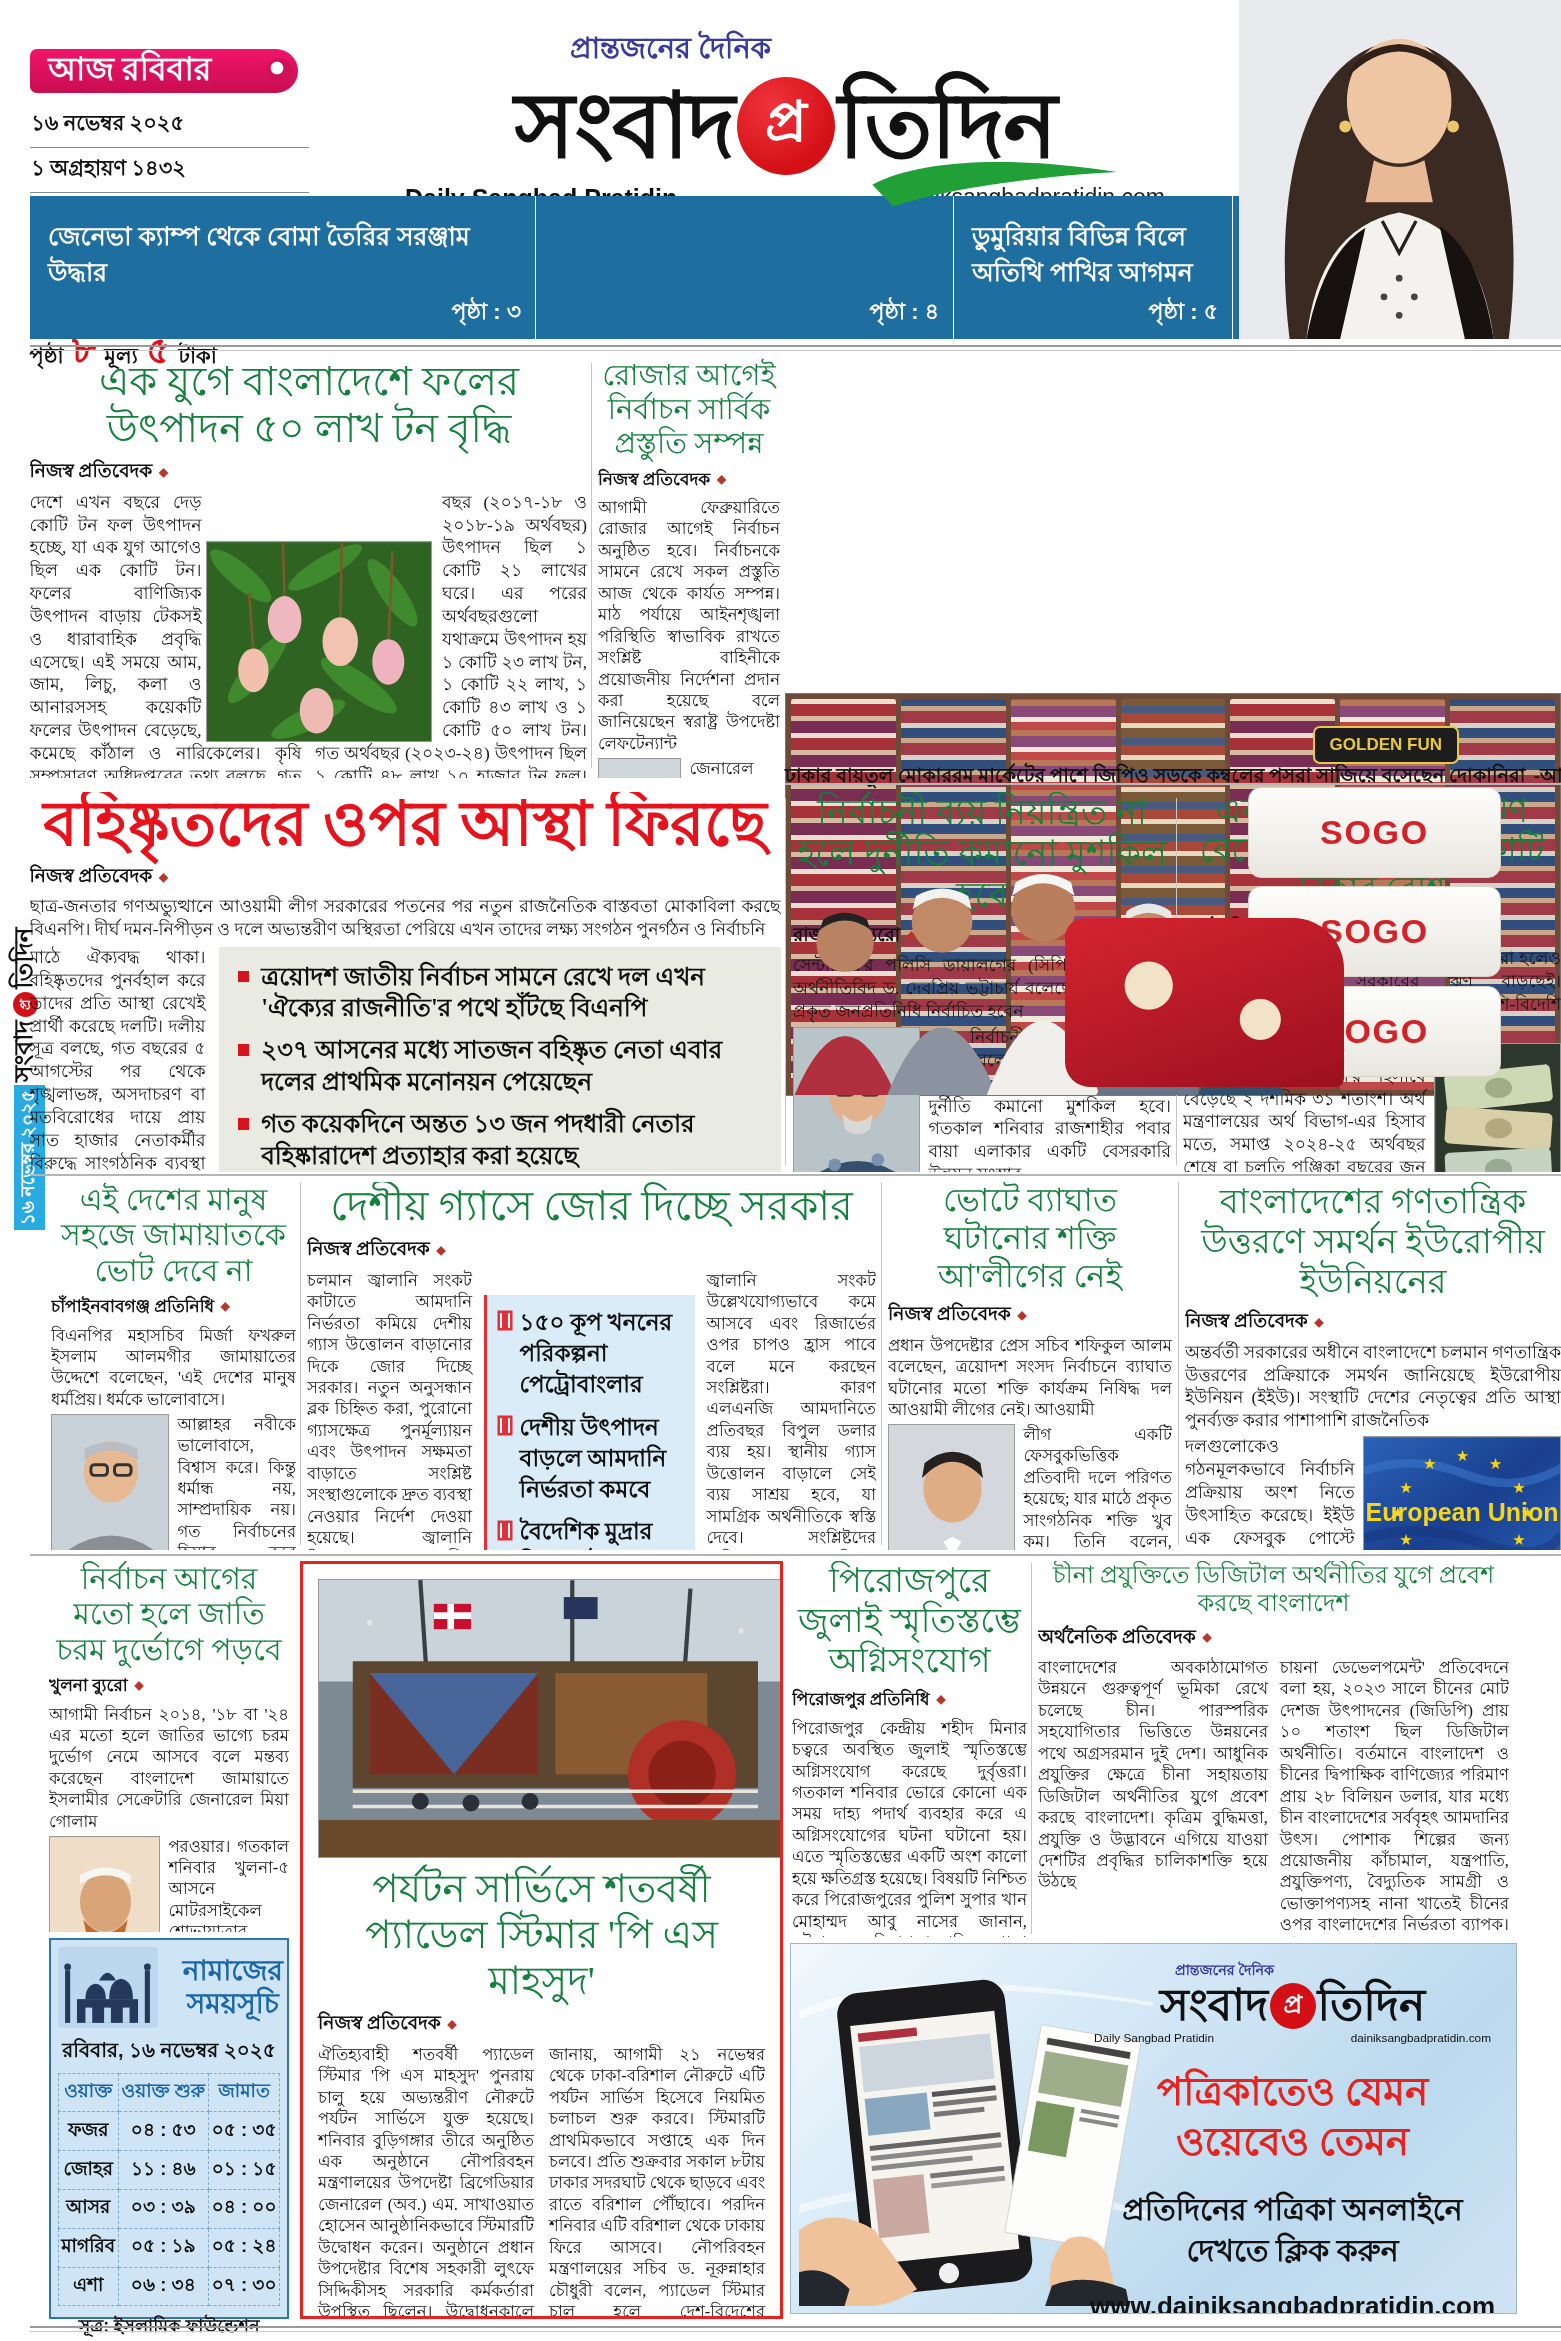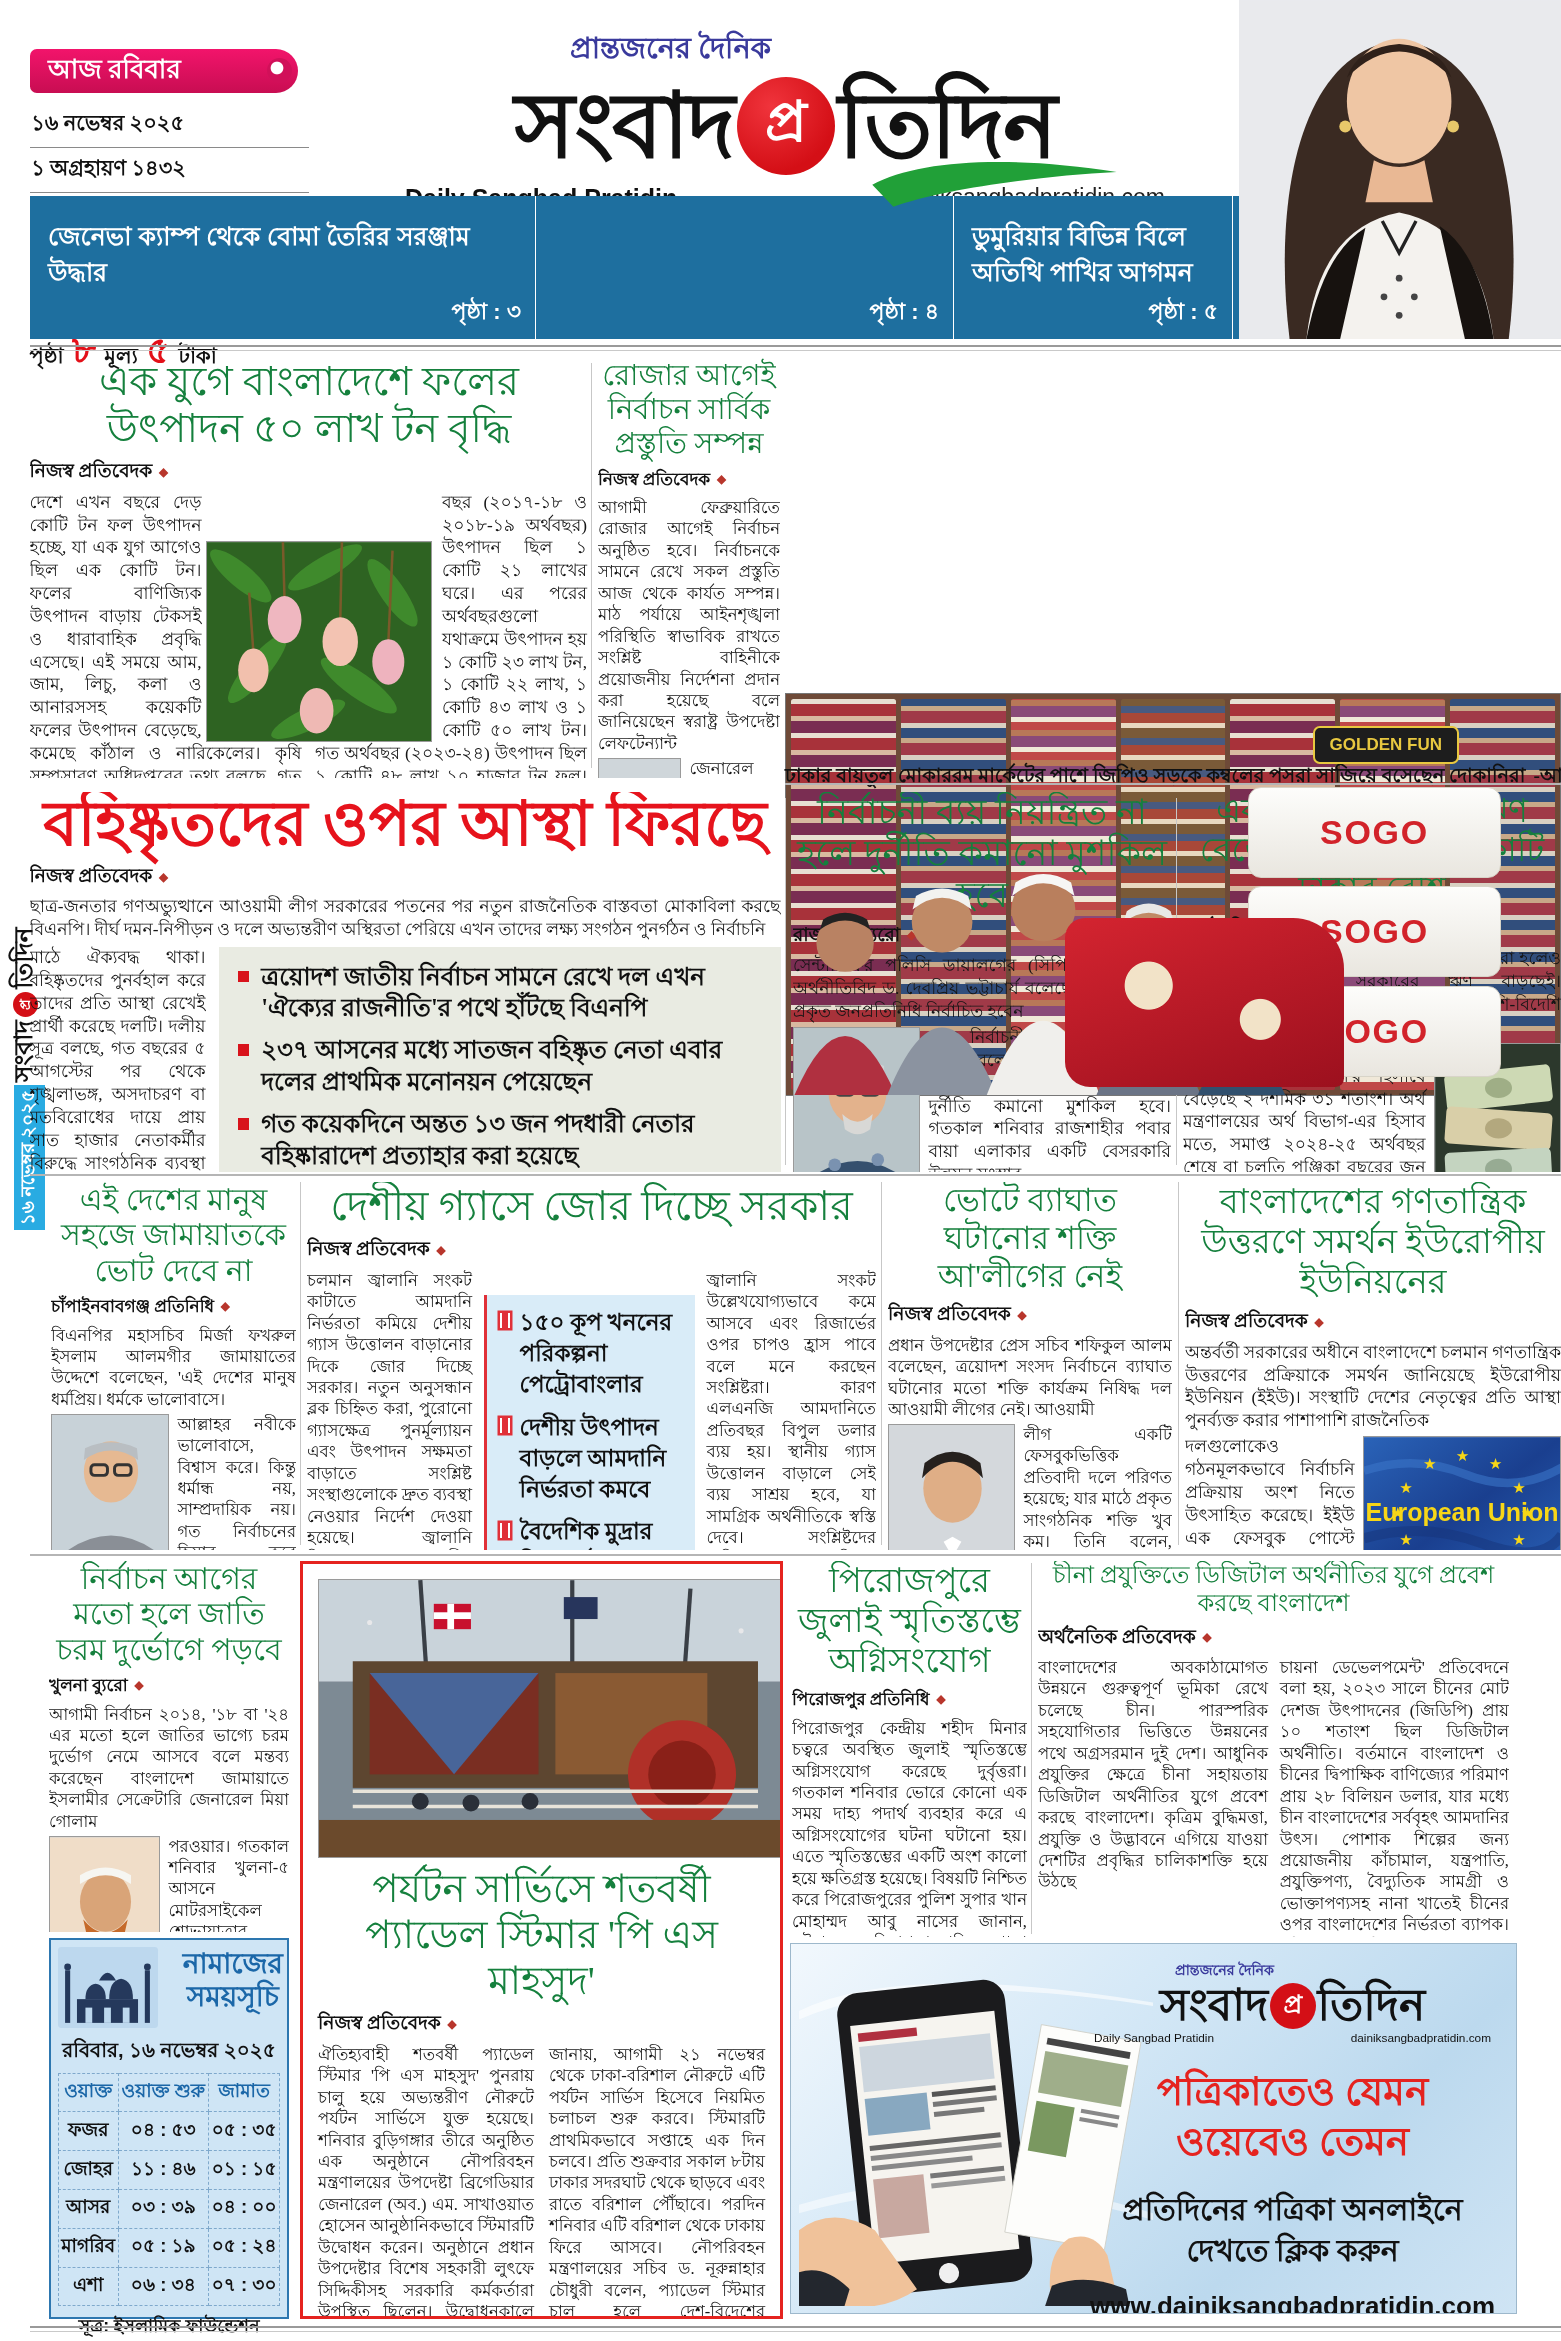--- a/index.html
+++ b/index.html
@@ -10,21 +10,21 @@
   .bt{font-size:17.3px;line-height:1.32;text-align:justify;color:#151515}
   .bt-sm{font-size:16.5px;line-height:1.3;text-align:justify;color:#151515}
   .byl{font-weight:bold;font-size:18.6px;display:flex;align-items:center;gap:6.8px;margin:5px 0 3.4px 0}
   .byl .dm{color:#b8362c;font-size:11.8px;line-height:1}
   .hl{font-weight:normal;text-align:center;color:#15803d;line-height:1.18}
   .vr{position:absolute;width:0.8px;background:#c7c7c7}
   .hr{position:absolute;background:#b5b5b5}
   .hr2{position:absolute;height:5.9px;border-top:2.5px solid #9a9a9a;border-bottom:1.7px solid #c9c9c9}
   
   .badge{position:relative;width:268px;height:44px;background:linear-gradient(180deg,#f2146b,#c80d52);
-    border-radius:6.8px 22px 22px 6.8px;color:#fff;font-weight:bold;font-size:26px;display:flex;align-items:center;padding-left:18.6px}
+    border-radius:6.8px 22px 22px 6.8px;color:#fff;font-weight:bold;font-size:32px;display:flex;align-items:center;padding-left:18.6px}
   .badge::after{content:"";position:absolute;right:5.9px;top:9.3px;width:25px;height:25px;border-radius:50%;
     background:radial-gradient(circle at 40% 40%, #fff 0 5.9px, #d11059 6.8px)}
   .inforow{font-weight:bold;font-size:21px;padding:4.2px 1.7px 5px 1.7px;border-bottom:1.3px solid #8a8a8a;width:279px}
   .inforow:last-of-type{border-bottom:none}
   .price{font-weight:bold;font-size:21px;padding-top:6.8px;display:flex;align-items:baseline;gap:8.4px}
   .price .big{color:#e31019;font-size:37px;font-weight:bold;line-height:.8}
   .mast{display:flex;flex-direction:column;align-items:center}
   .mast .tag{color:#3a3a9c;font-weight:bold;font-size:29px;align-self:flex-start;margin-left:207px}
   .logorow{display:flex;align-items:center;gap:3.4px;position:relative;margin-top:3.4px}
   .logorow .bn{font-size:91px;font-weight:bold;letter-spacing:-1.7px;line-height:1}
@@ -67,21 +67,21 @@
   .gb-item{display:flex;gap:11.8px}
   .gb-item .sq{width:11.8px;height:11.8px;background:#d8131b;margin-top:10px;flex-shrink:0}
   .gb-item .tx{font-weight:bold;font-size:24.5px;line-height:1.3;color:#101010}
   .bluebox{background:#d9ecf8;border-left:3.4px solid #e03038;padding:11.8px 13.5px;display:flex;flex-direction:column;gap:11.8px}
   .bb-item{display:flex;gap:10px}
   .bb-item .sq{width:9.3px;height:15px;background:#e03038;margin-top:6.8px;flex-shrink:0;border-left:2.5px solid #fff;border-right:2.5px solid #fff;box-shadow:0 0 0 2.5px #e03038}
   .bb-item .tx{font-weight:bold;font-size:23px;line-height:1.35}
   .redhl{color:#e6131c;font-weight:bold;text-align:center;font-size:62px;line-height:1.05}
   
   .prayer{border:2.5px solid #2d77b0;background:#cfe5f5;padding:6.8px;font-family:"Liberation Sans",sans-serif}
-  .ptop{display:flex;gap:25px;align-items:flex-start}
+  .ptop{display:flex;gap:25px;align-items:center}
   .mosque{width:100px;height:81px;background:#bdd8ee;border-radius:3.4px;flex-shrink:0;display:flex;align-items:flex-end;justify-content:center}
   .ptitle{color:#1b67a8;font-weight:bold;font-size:28px;line-height:1.2;text-align:center;flex:1}
   .pdate{font-weight:bold;font-size:20px;text-align:center;margin:6.8px 0 5px}
   table.ptab{width:100%;border-collapse:collapse}
   .ptab th,.ptab td{border:1.7px dashed #7fa9cc;text-align:center;padding:3.4px 1.7px;font-weight:bold;font-size:18.6px}
   .ptab th{color:#1b67a8}
   .psrc{font-weight:bold;font-size:17.7px;text-align:center;margin:6.8px 0}
   
   .steambox{border:3.4px solid #e5231f;padding:15px;background:#fff}
   

